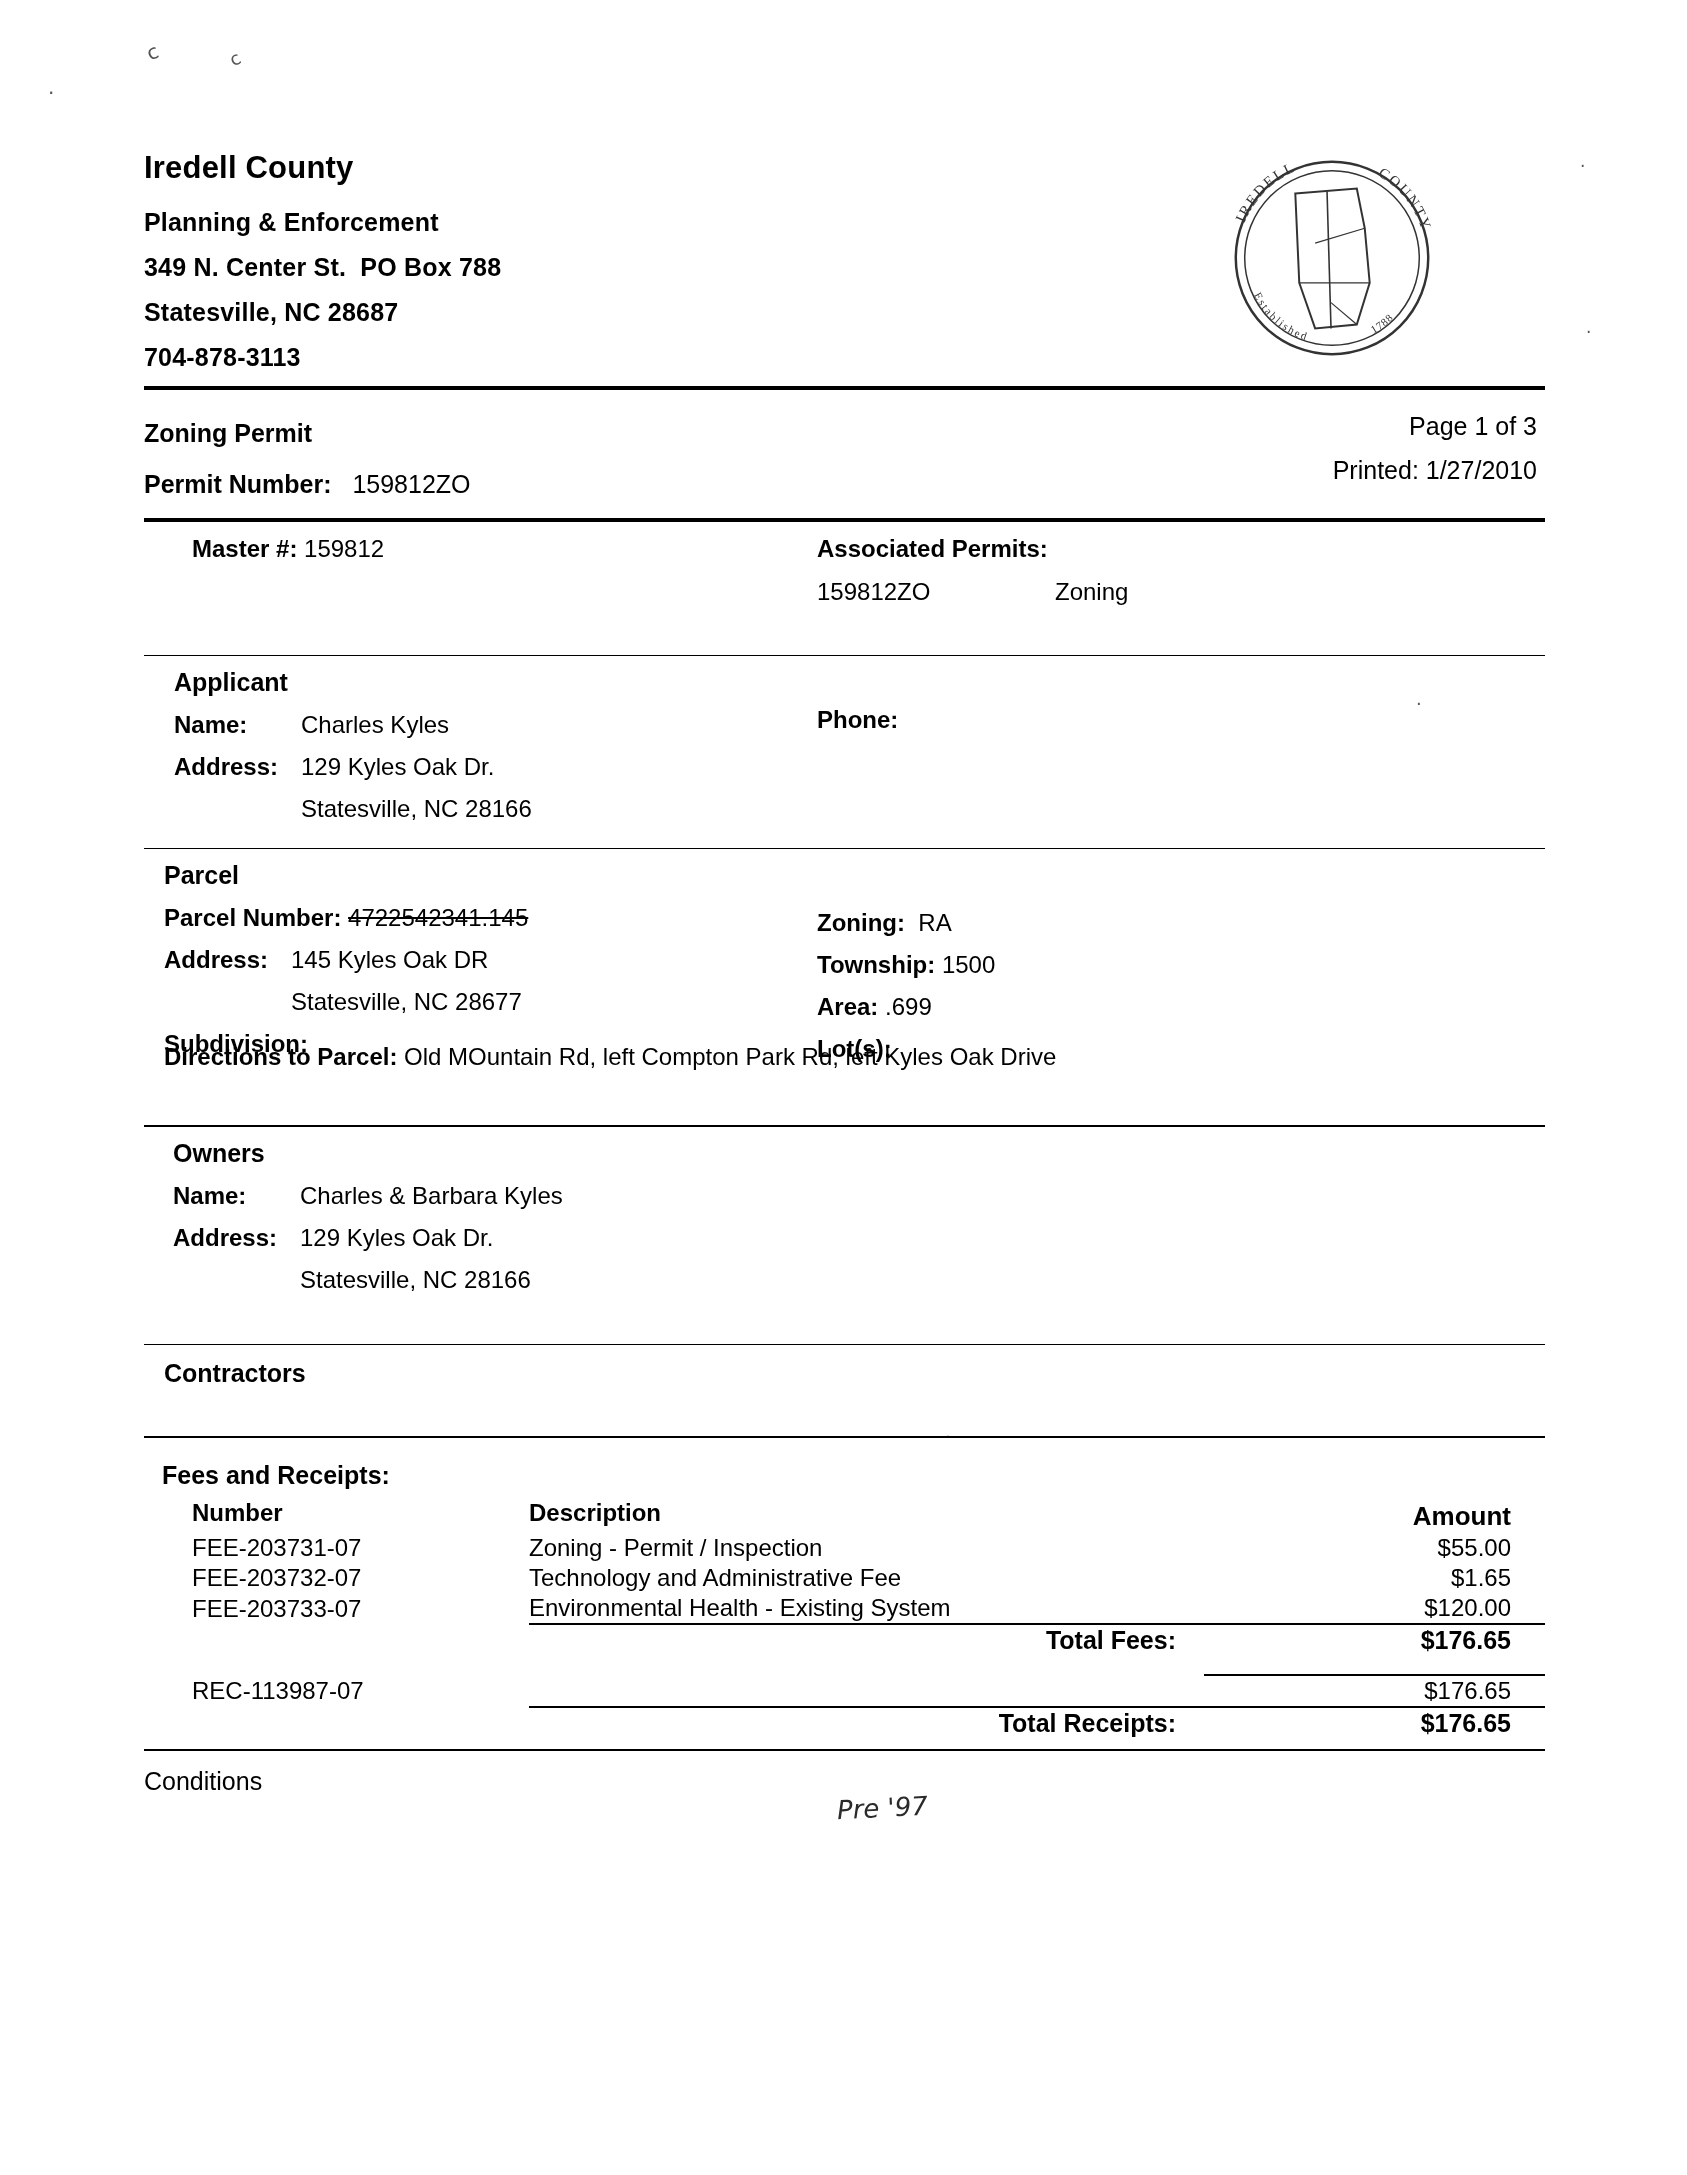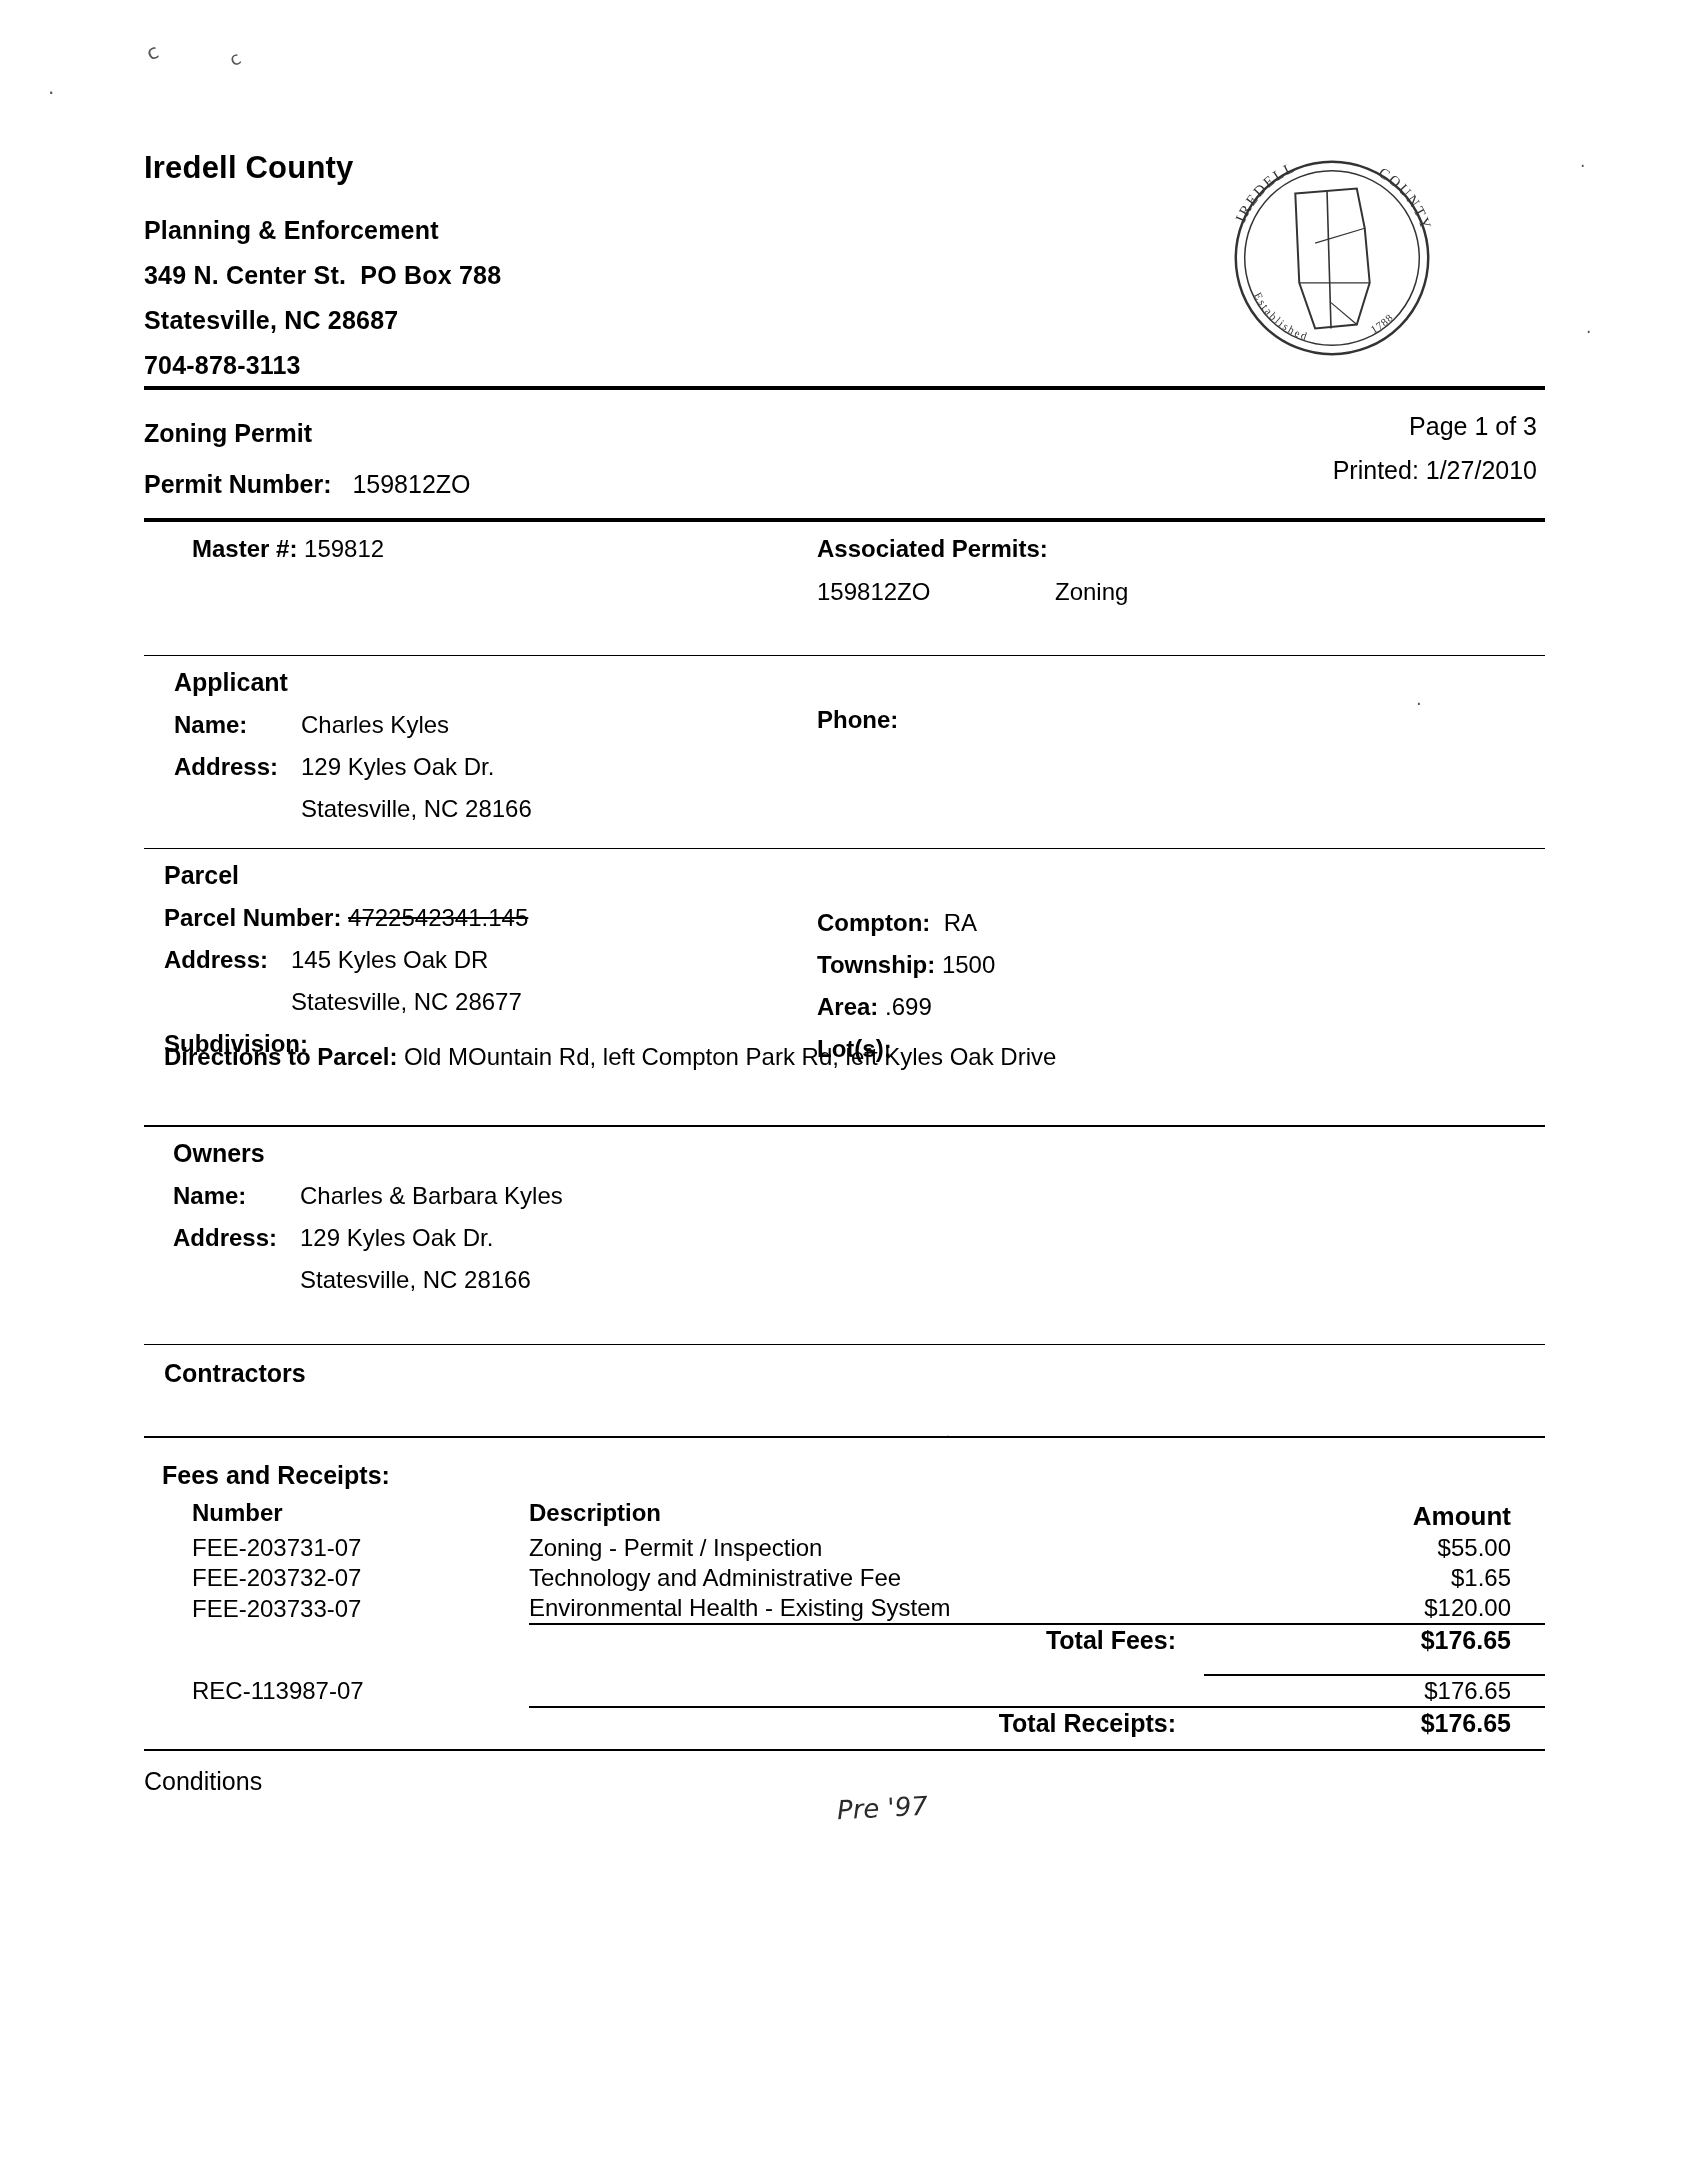--- a/index.html
+++ b/index.html
@@ -41,21 +41,21 @@
   }
   .agency .line {
     font-size: 25px;
     font-weight: bold;
     line-height: 45px;
     letter-spacing: 0.2px;
     white-space: pre;
   }
   .agency .line.big {
     font-size: 31px;
-    margin-bottom: 16px;
+    margin-bottom: 8px;
     line-height: 48px;
   }
   .seal {
     position: absolute;
     right: 89px;
     top: 15px;
     width: 248px;
     height: 248px;
   }
 
@@ -298,21 +298,21 @@
     <div class="sec parcel-sec">
       <div class="parcel-left">
         <div class="sec-title">Parcel</div>
         <div class="row"><span class="lbl">Parcel Number:</span><span> </span><span class="strike">4722542341.145</span></div>
         <div class="row"><span class="lbl ind2">Address:</span><span>145 Kyles Oak DR</span></div>
         <div class="row"><span class="ind2"></span><span>Statesville, NC 28677</span></div>
         <div class="row"><span class="lbl">Subdivision:</span><span></span></div>
       </div>
 
       <div class="parcel-right">
-        <div class="row"><span class="lbl">Compton:</span><span>  </span><span>RA</span></div>
+        <div class="row"><span class="lbl">Zoning:</span><span>  </span><span>RA</span></div>
         <div class="row"><span class="lbl">Township:</span><span> </span><span>1500</span></div>
         <div class="row"><span class="lbl">Area:</span><span> </span><span>.699</span></div>
         <div class="row"><span class="lbl">Lot(s):</span><span></span></div>
       </div>
 
       <div class="dir-row"><span class="lbl">Directions to Parcel:</span><span> </span><span>Old MOuntain Rd, left Compton Park Rd, left Kyles Oak Drive</span></div>
     </div>
 
     <div class="rule-thin"></div>
 

